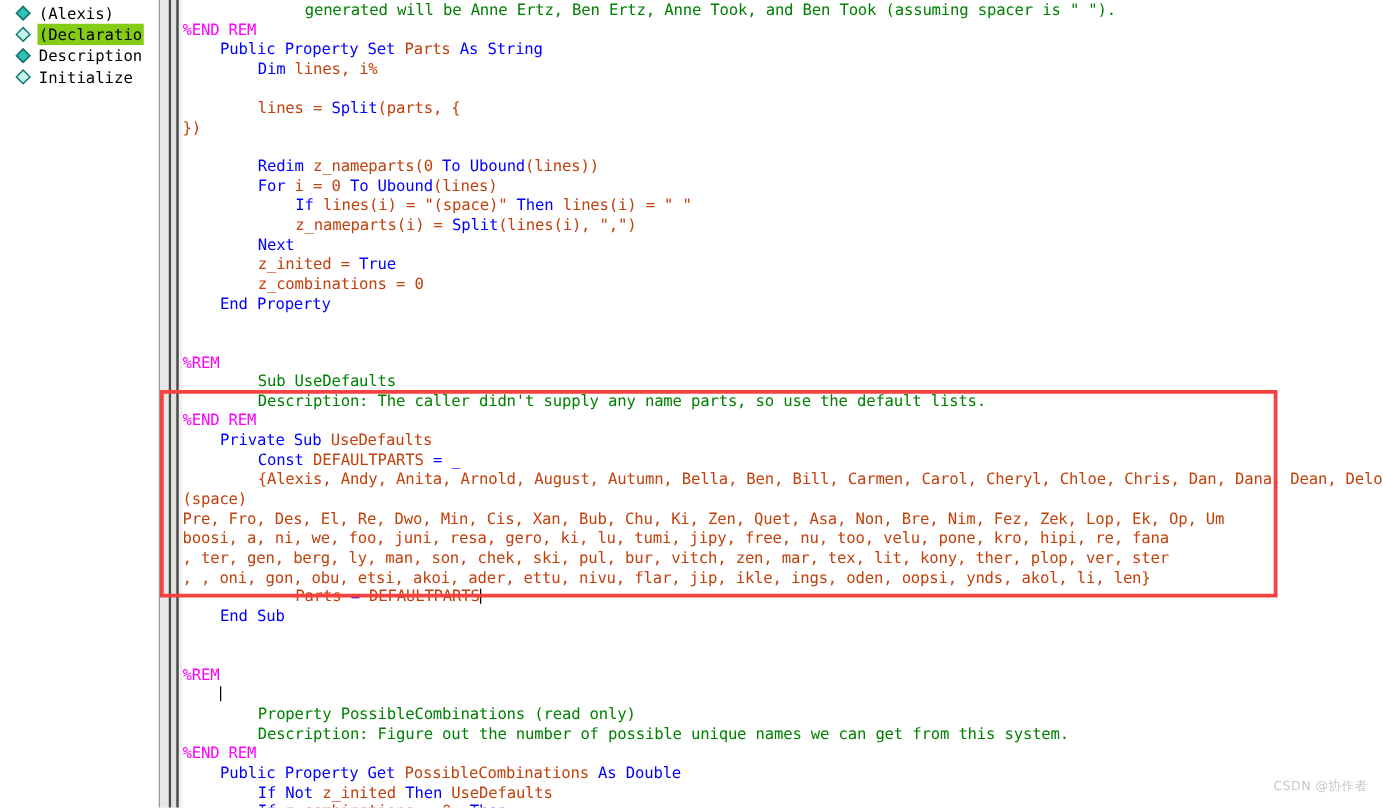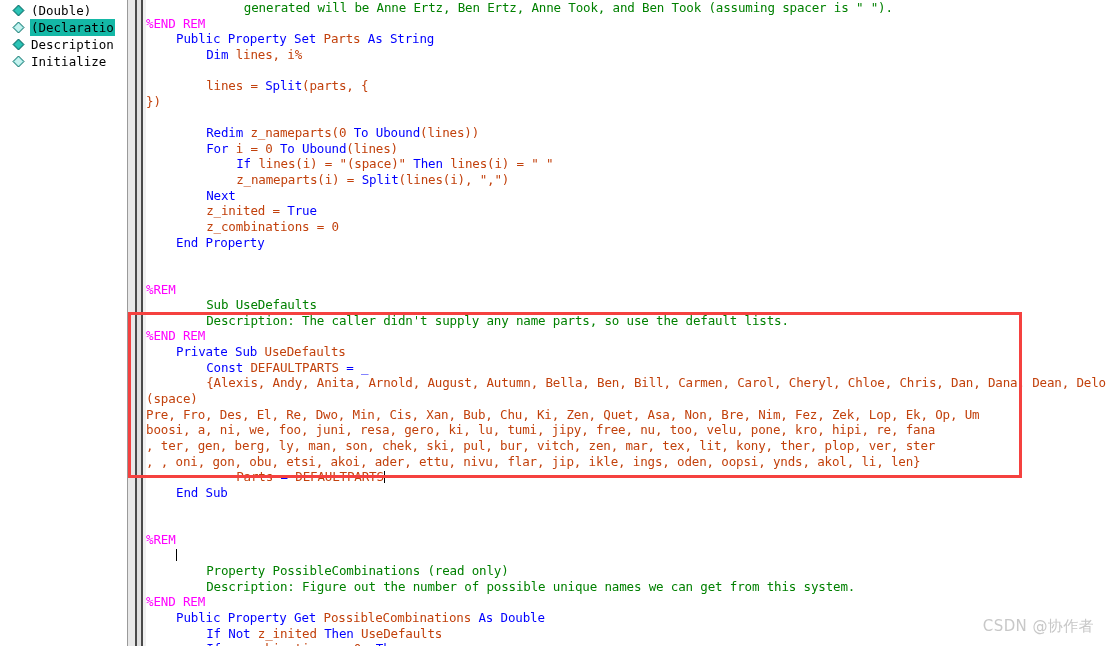--- a/index.html
+++ b/index.html
@@ -42,21 +42,21 @@
     align-items: center;
     height: 17px;
     line-height: 17px;
     white-space: nowrap;
     font-family: "DejaVu Sans Mono", "Liberation Mono", monospace;
     font-size: 12.5px;
     color: #000000;
     padding-left: 6px;
   }
   .tree-item.selected .tree-label {
-    background: #14b8a6;
+    background: #84cc16;
   }
   .tree-icon {
     width: 13px;
     height: 13px;
     margin-right: 5px;
     flex: 0 0 13px;
     position: relative;
   }
   .tree-icon svg { display: block; }
   .tree-label {
@@ -138,42 +138,42 @@
     box-sizing: border-box;
     background: transparent;
   }
 
   
   #watermark {
     position: absolute;
     right: 12px;
     bottom: 10px;
     font-family: "DejaVu Sans", "Liberation Sans", sans-serif;
-    font-size: 15px;
+    font-size: 10px;
     color: #c8c8c8;
     white-space: nowrap;
     letter-spacing: 0.4px;
   }
 </style>
 </head>
 <body>
 
 <div id="app">
 
   <div id="sidebar">
     <div class="tree">
 
       <div class="tree-item">
         <span class="tree-icon">
           <svg width="13" height="13" viewBox="0 0 13 13">
             <polygon points="6.5,1 12,6.5 6.5,12 1,6.5" fill="#17a39b" stroke="#0c6d66" stroke-width="1"></polygon>
             <polygon points="6.5,2.5 10.5,6.5 6.5,10.5 2.5,6.5" fill="#2ec4b6"></polygon>
           </svg>
         </span>
-        <span class="tree-label">(Double)</span>
+        <span class="tree-label">(Alexis)</span>
       </div>
 
       <div class="tree-item selected">
         <span class="tree-icon">
           <svg width="13" height="13" viewBox="0 0 13 13">
             <polygon points="6.5,1 12,6.5 6.5,12 1,6.5" fill="#8fe3de" stroke="#0c6d66" stroke-width="1"></polygon>
             <polygon points="6.5,2.5 10.5,6.5 6.5,10.5 2.5,6.5" fill="#c7f2ef"></polygon>
           </svg>
         </span>
         <span class="tree-label">(Declaratio</span>

